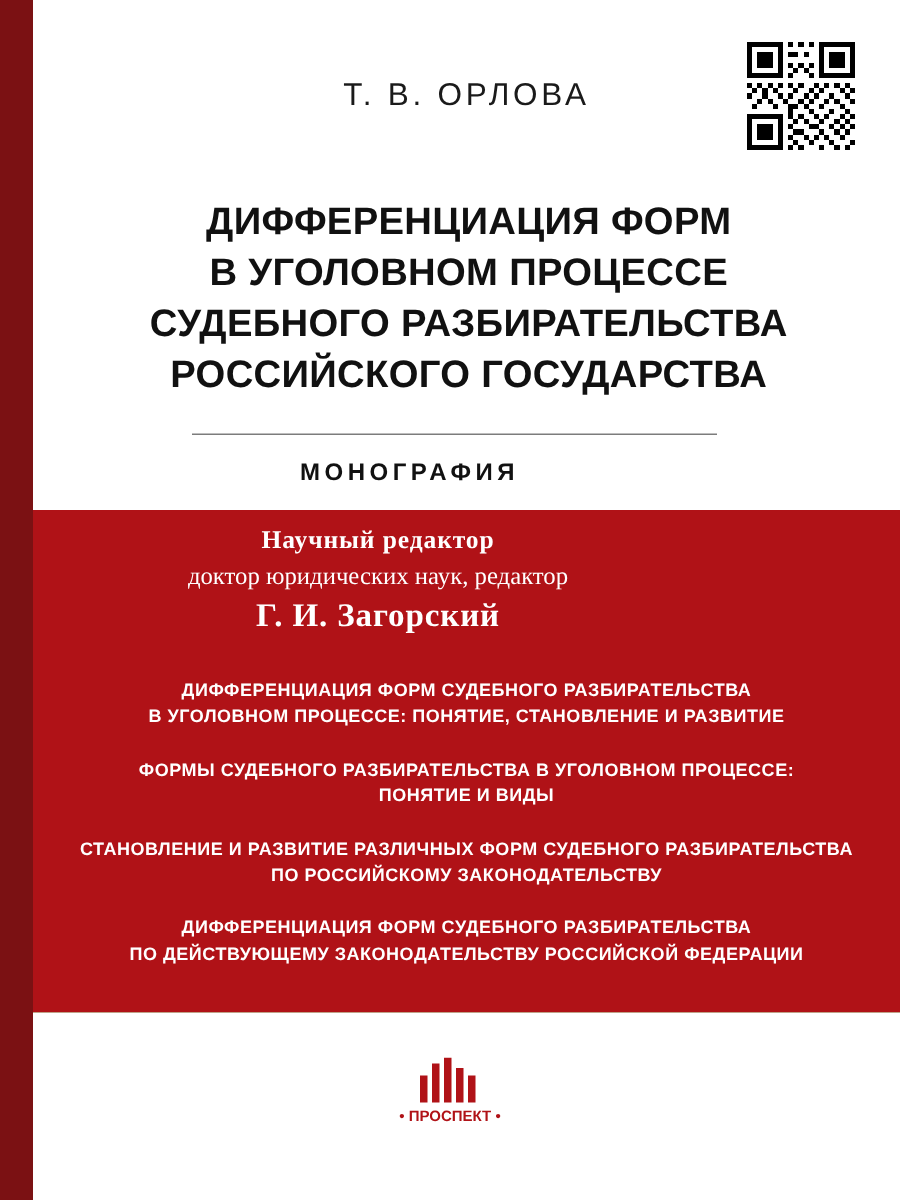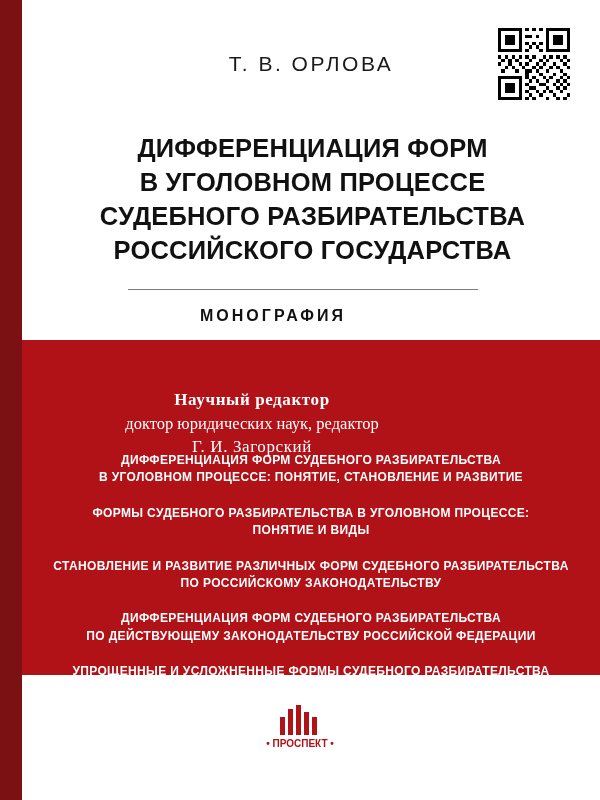--- a/index.html
+++ b/index.html
@@ -116,36 +116,35 @@
 
   
   .editor-block {
     position: absolute;
     left: 22px;
     top: 350px;
     width: 460px;
     text-align: center;
     color: #ffffff;
     font-family: "Liberation Serif", serif;
-    margin-top: 40px;
   }
   .editor-label {
     font-size: 17px;
     font-weight: bold;
     letter-spacing: 0.6px;
     margin-bottom: 4px;
   }
   .editor-degree {
     font-size: 16.5px;
     font-weight: normal;
     margin-bottom: 3px;
   }
   .editor-name {
-    font-size: 17px;
-    font-weight: normal;
+    font-size: 22px;
+    font-weight: bold;
     letter-spacing: 0.6px;
   }
 
   .contents {
     position: absolute;
     left: 50px;
     top: 452px;
     width: 522px;
     text-align: center;
     color: #ffffff;
@@ -317,21 +316,20 @@
     <div class="editor-label">Научный редактор</div>
     <div class="editor-degree">доктор юридических наук, редактор</div>
     <div class="editor-name">Г. И. Загорский</div>
   </div>
 
   <div class="contents">
     <div class="item">ДИФФЕРЕНЦИАЦИЯ ФОРМ СУДЕБНОГО РАЗБИРАТЕЛЬСТВА<br>В УГОЛОВНОМ ПРОЦЕССЕ: ПОНЯТИЕ, СТАНОВЛЕНИЕ И РАЗВИТИЕ</div>
     <div class="item">ФОРМЫ СУДЕБНОГО РАЗБИРАТЕЛЬСТВА В УГОЛОВНОМ ПРОЦЕССЕ:<br>ПОНЯТИЕ И ВИДЫ</div>
     <div class="item">СТАНОВЛЕНИЕ И РАЗВИТИЕ РАЗЛИЧНЫХ ФОРМ СУДЕБНОГО РАЗБИРАТЕЛЬСТВА<br>ПО РОССИЙСКОМУ ЗАКОНОДАТЕЛЬСТВУ</div>
     <div class="item">ДИФФЕРЕНЦИАЦИЯ ФОРМ СУДЕБНОГО РАЗБИРАТЕЛЬСТВА<br>ПО ДЕЙСТВУЮЩЕМУ ЗАКОНОДАТЕЛЬСТВУ РОССИЙСКОЙ ФЕДЕРАЦИИ</div>
-    <div class="item">УПРОЩЕННЫЕ И УСЛОЖНЕННЫЕ ФОРМЫ СУДЕБНОГО РАЗБИРАТЕЛЬСТВА</div>
   </div>
 
   <div class="publisher">
     <svg width="128" height="46" viewBox="0 0 128 46">
       <g fill="#b01217">
         <rect x="52" y="4" width="5" height="26"></rect>
         <rect x="60" y="0" width="5" height="30"></rect>
         <rect x="68" y="7" width="5" height="23"></rect>
         <rect x="44" y="12" width="5" height="18"></rect>
         <rect x="76" y="12" width="5" height="18"></rect>

